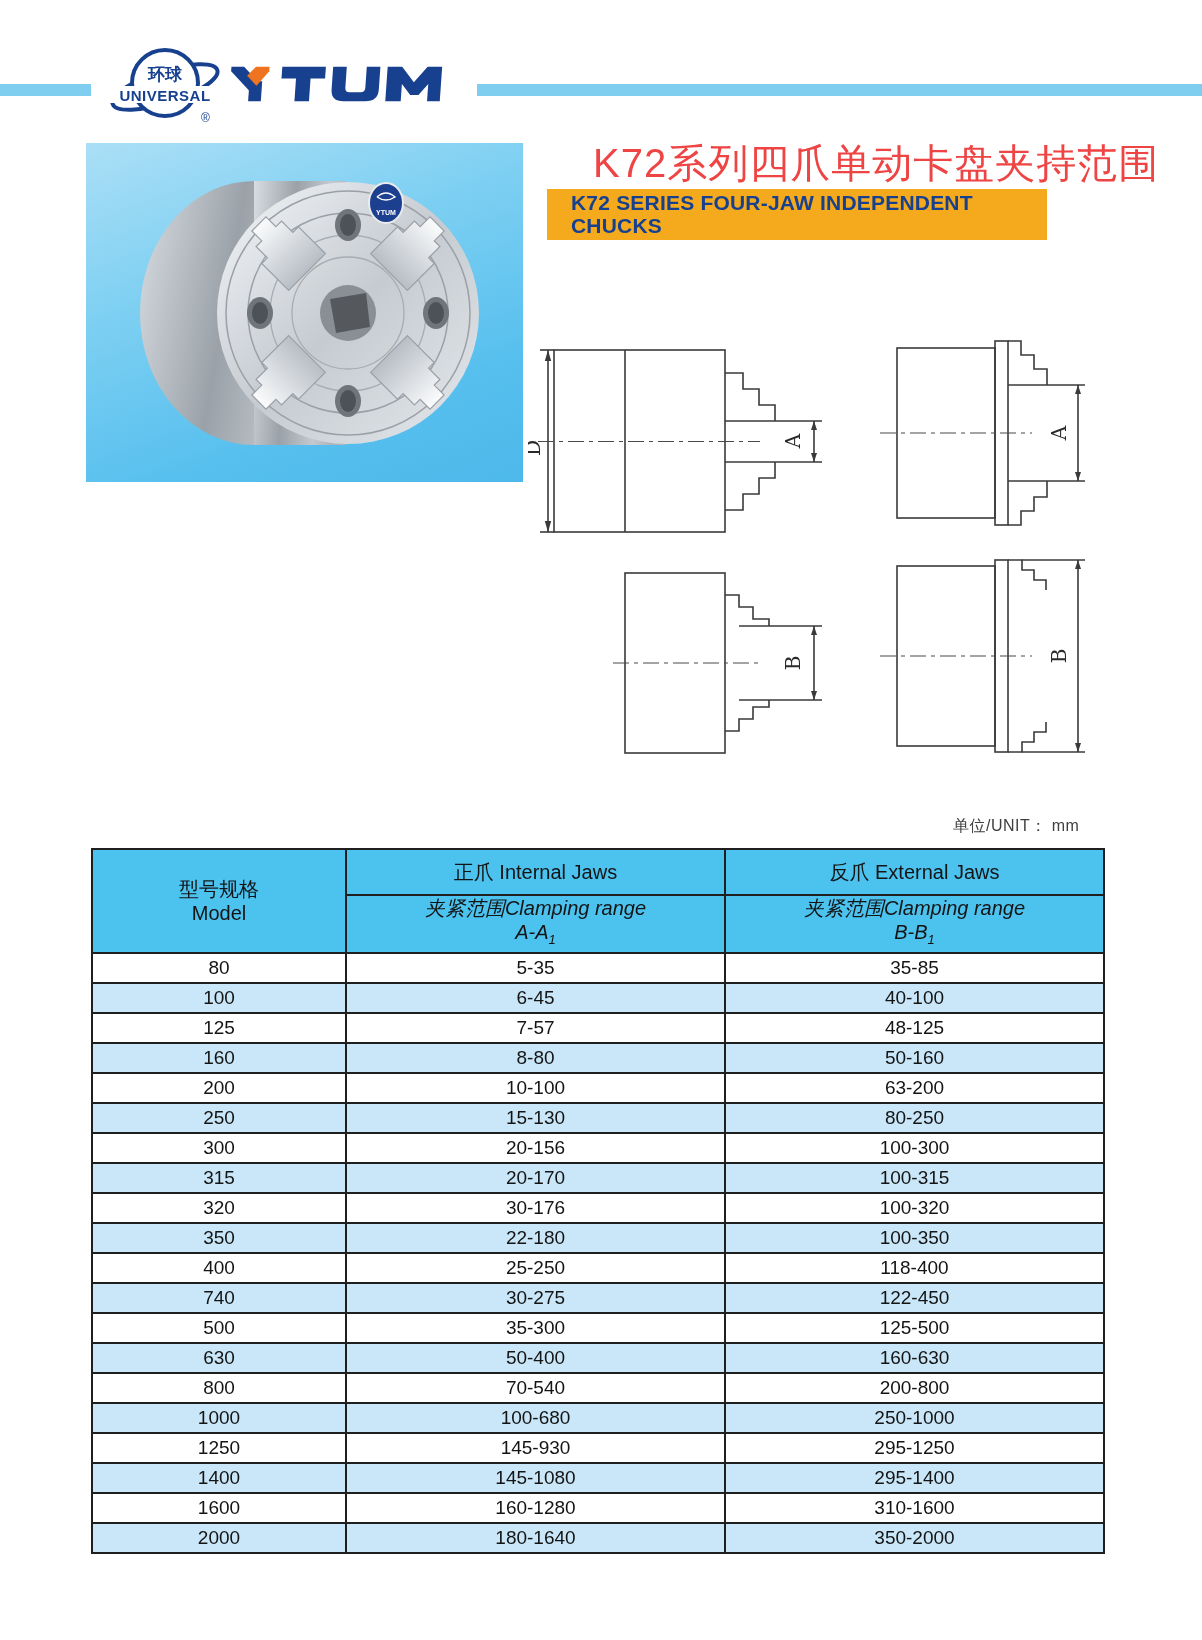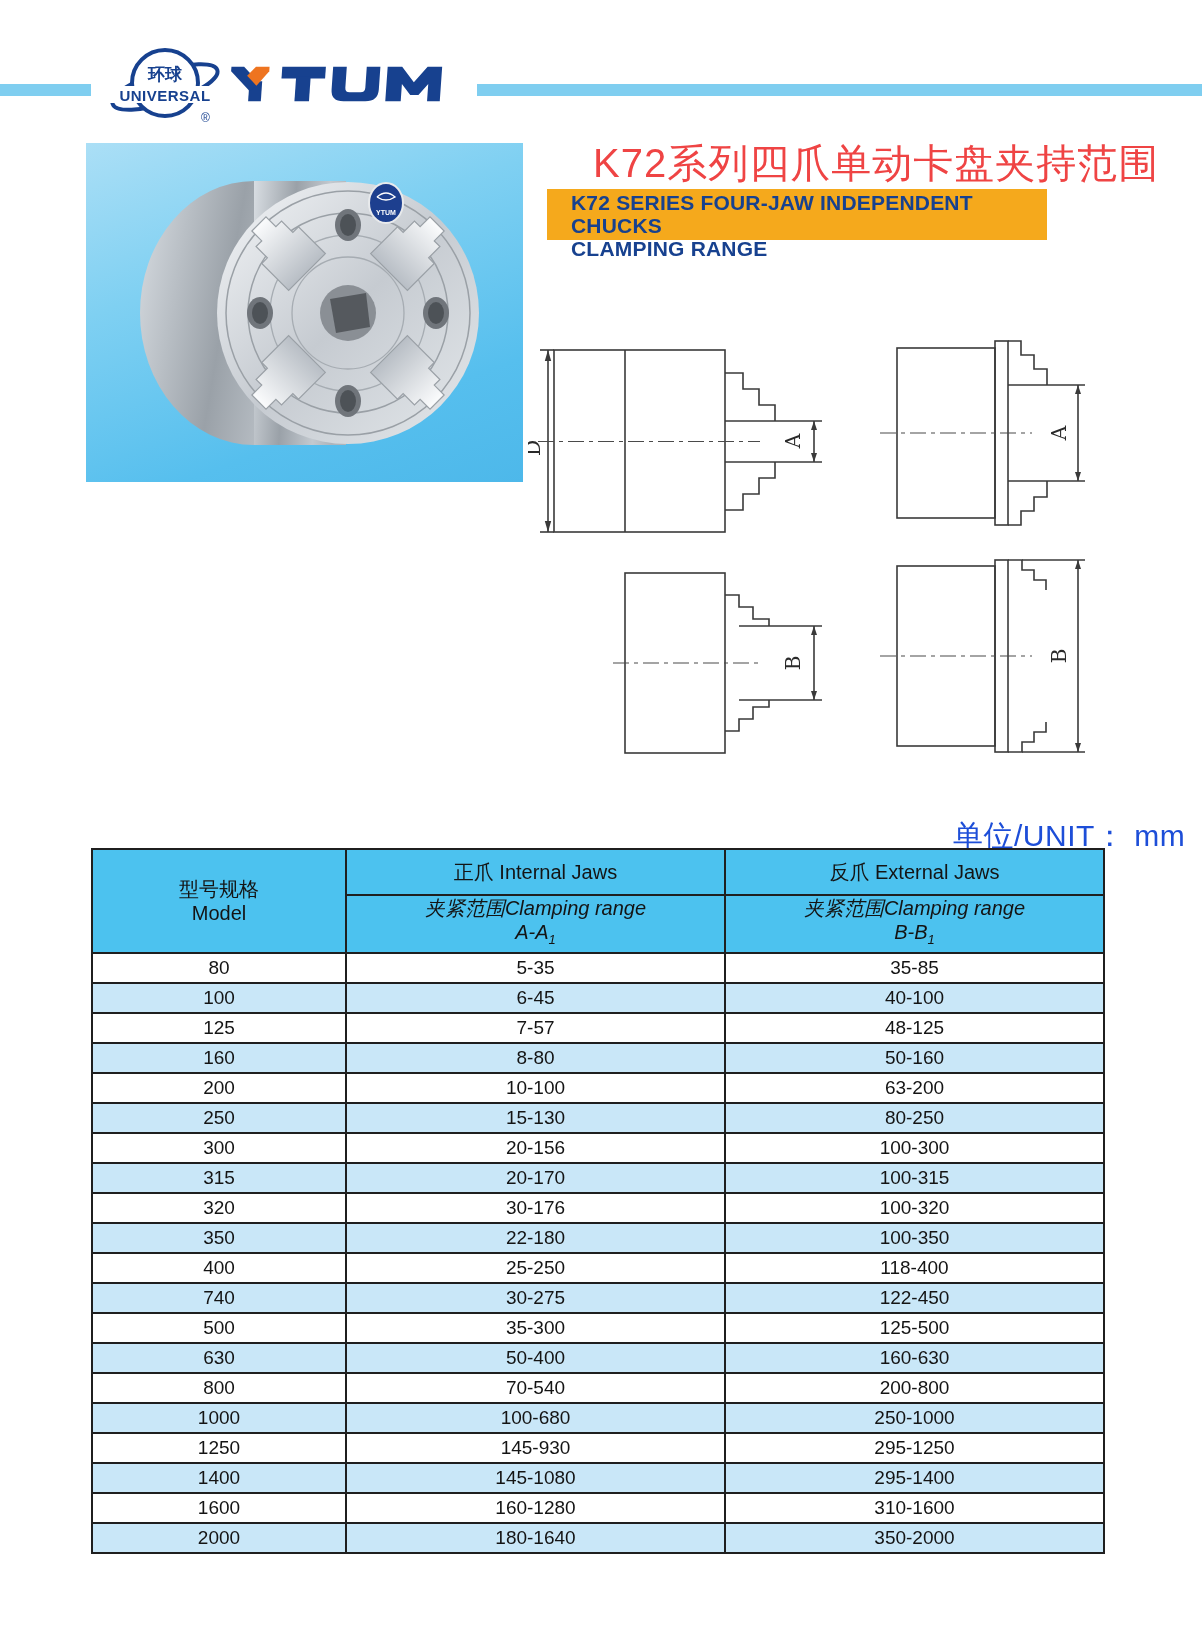--- a/index.html
+++ b/index.html
@@ -33,21 +33,21 @@
   .diagram{position:absolute;}
   .diagram path,.diagram rect,.diagram line{stroke:#3a3a3a;stroke-width:1.6;fill:none;}
   .diagram .cl{stroke-dasharray:16 5 4 5;stroke-width:1.1;stroke:#4a4a4a;}
   .diagram .arr{fill:#3a3a3a;stroke:none;}
   .diagram text{
     font-family:"DejaVu Serif","Liberation Serif",serif;
     font-size:20px;fill:#2a2a2a;stroke:none;
   }
   
   .unit{
-    position:absolute;left:953px;top:816px;font-size:30px;color:#1d4ed8;
+    position:absolute;left:953px;top:816px;font-size:16px;color:#404040;
     letter-spacing:0.5px;
   }
   
   .tablewrap{position:absolute;left:84px;top:848px;width:1012px;padding-left:7px;}
   table.spec{border-collapse:collapse;width:1012px;table-layout:fixed;}
   table.spec col.c1{width:254px;}
   table.spec col.c2{width:379px;}
   table.spec col.c3{width:379px;}
   table.spec th,table.spec td{
     border:2px solid #1f1f1f;text-align:center;vertical-align:middle;
@@ -154,21 +154,20 @@
         <ellipse cx="300" cy="60" rx="17" ry="20" fill="#1d3f8f" stroke="#e8eaec" stroke-width="2"></ellipse>
         <path d="M291,54 q9,-8 18,0 q-9,6 -18,0" fill="none" stroke="#ffffff" stroke-width="1.5"></path>
         <text x="300" y="72" text-anchor="middle" class="badge-txt">YTUM</text>
       </g>
     </svg>
   </div>
 
   <div class="title-cn">K72系列四爪单动卡盘夹持范围</div>
   <div class="banner">
     <div>K72 SERIES FOUR-JAW INDEPENDENT CHUCKS</div>
-    <div>CLAMPING RANGE</div>
   </div>
 
   <svg class="diagram" style="left:528px;top:328px;" width="300" height="280" viewBox="0 0 300 280">
     <rect x="26" y="22" width="171" height="182"></rect>
     <line x1="97" y1="22" x2="97" y2="204"></line>
     <line x1="26" y1="22" x2="12" y2="22"></line>
     <line x1="26" y1="204" x2="12" y2="204"></line>
     <line x1="20" y1="22" x2="20" y2="204"></line>
     <polygon class="arr" points="20,22 16.8,33 23.2,33"></polygon>
     <polygon class="arr" points="20,204 16.8,193 23.2,193"></polygon>

